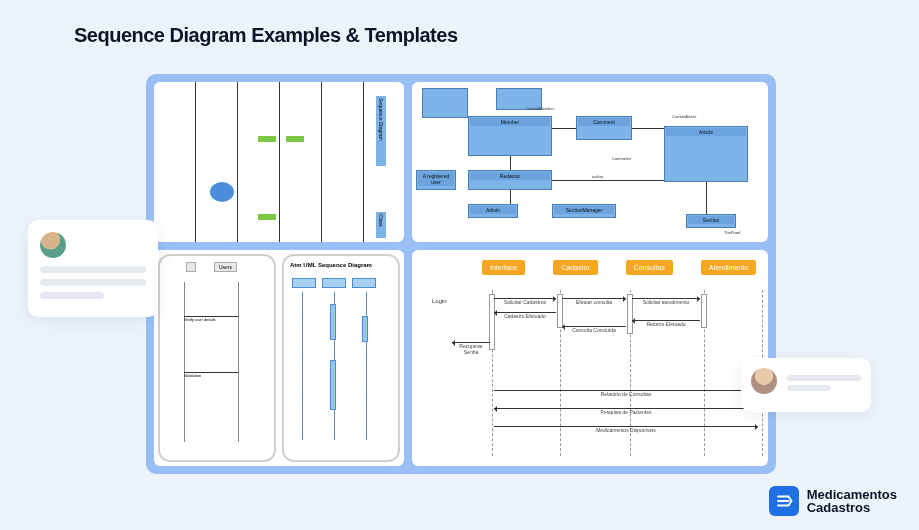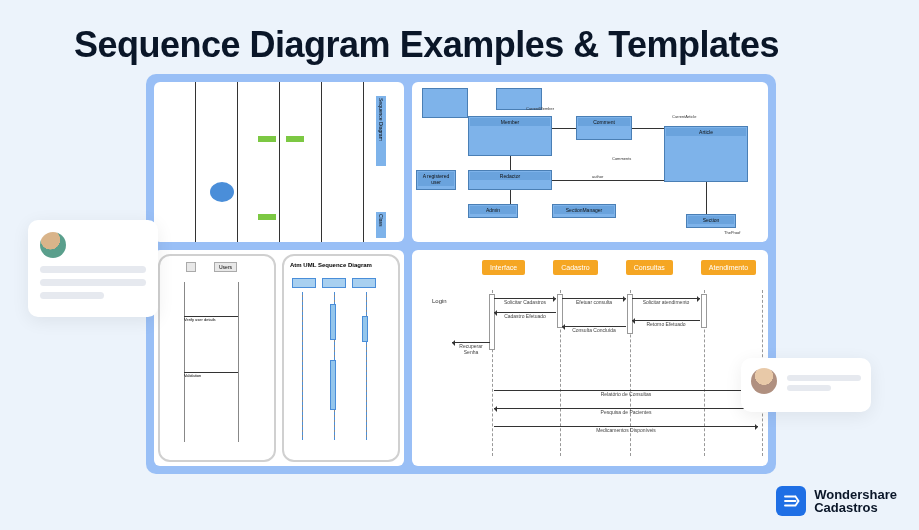--- a/index.html
+++ b/index.html
@@ -5,21 +5,21 @@
     * { margin: 0; padding: 0; box-sizing: border-box; }
     body {
       width: 919px;
       height: 530px;
       background: #ecf3fb;
       font-family: -apple-system, BlinkMacSystemFont, 'Segoe UI', Arial, sans-serif;
       position: relative;
       overflow: hidden;
     }
     .page-title {
-      font-size: 36px;
+      font-size: 20px;
       font-weight: 800;
       color: #0a1628;
       padding: 24px 0 0 74px;
       letter-spacing: -0.5px;
     }
     .gallery {
       position: absolute;
       top: 74px;
       left: 146px;
       width: 630px;
@@ -253,16 +253,16 @@
   </div>
 </div>
 
 <div class="brand">
   <div class="brand-icon">
     <svg viewBox="0 0 24 24" fill="none">
         <path d="M4 6h14M4 12h14M4 18h14M18 6l4 6-4 6" stroke="#fff" stroke-width="2.5" stroke-linecap="round"></path>
       </svg>
   </div>
   <div class="brand-text">
-    <div class="a">Wondershare</div>
+    <div class="a">Medicamentos</div>
     <div class="b">Cadastros</div>
   </div>
 </div>
 
 </body></html>

